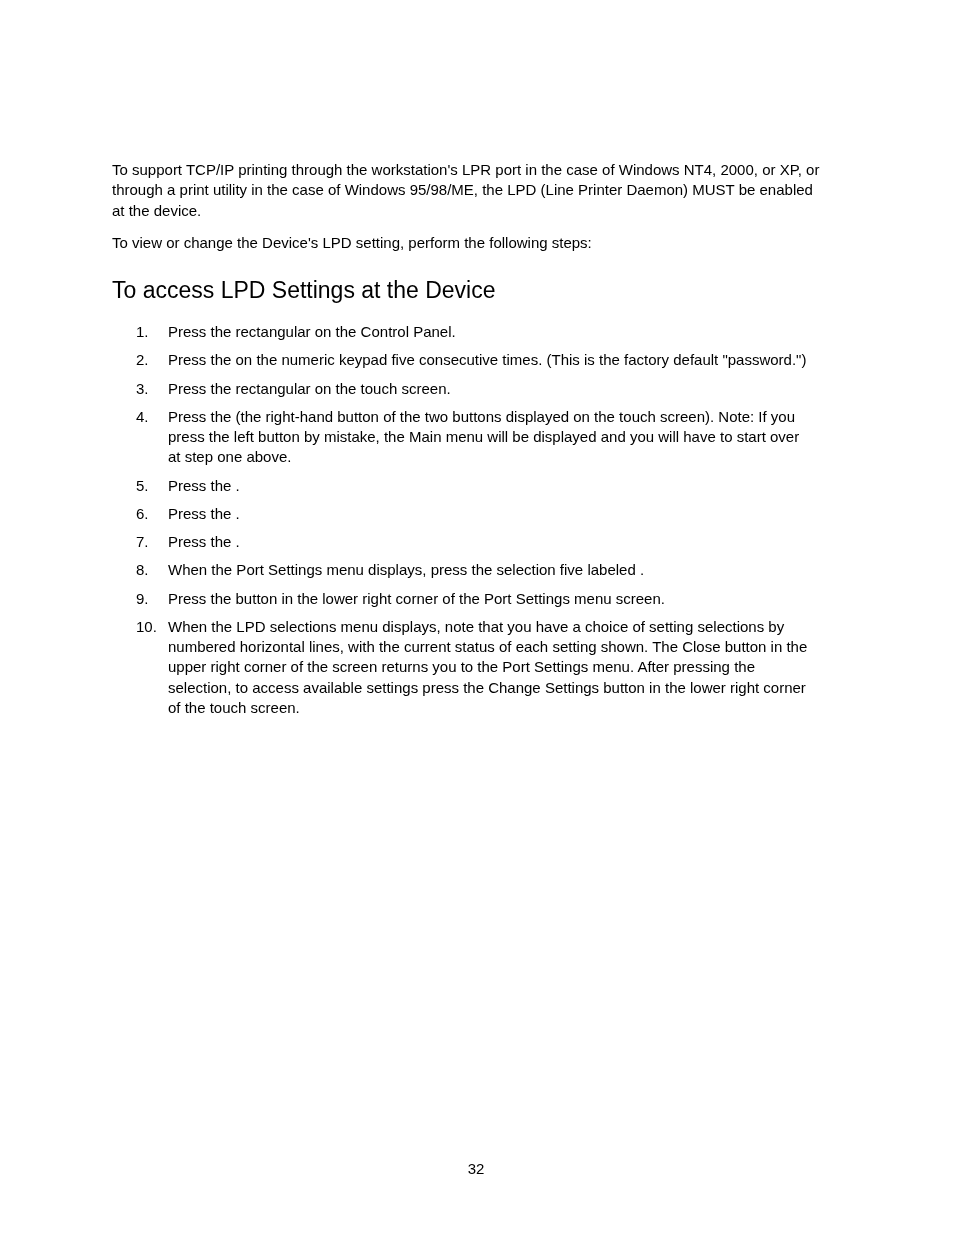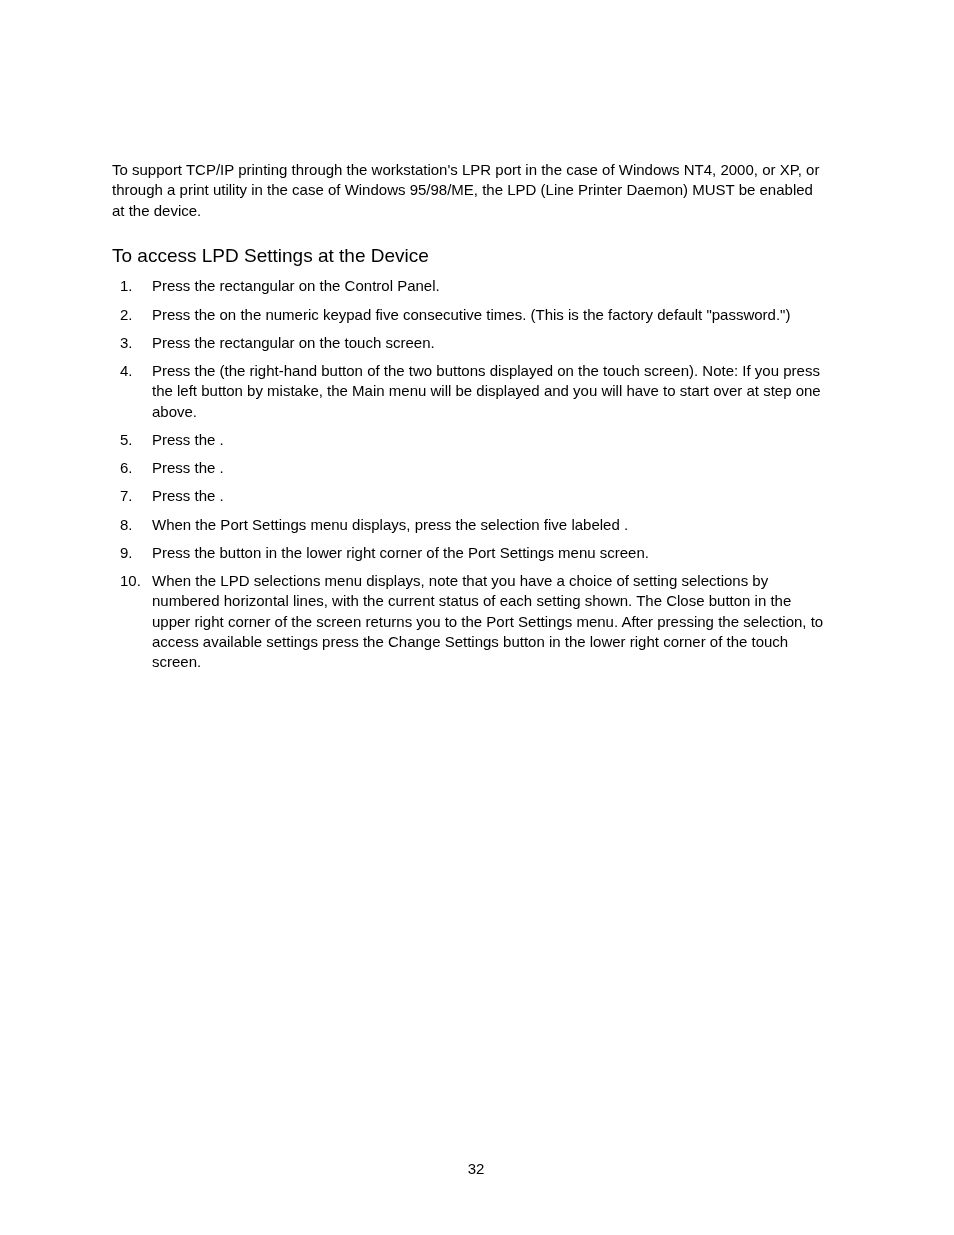--- a/index.html
+++ b/index.html
@@ -16,25 +16,25 @@
       width: 938px;
       min-height: 1235px;
       padding: 160px 110px 0 112px;
       position: relative;
     }
     .intro p {
       margin: 0 0 12px 0;
     }
     h2 {
       font-weight: 400;
-      font-size: 19px;
+      font-size: 23px;
       margin: 22px 0 8px 0;
     }
     ol {
-      margin: 0;
+      margin: 16px;
       padding-left: 0;
       list-style: none;
       counter-reset: item;
     }
     ol li {
       counter-increment: item;
       margin: 8px 0;
       padding-left: 40px;
       position: relative;
     }
@@ -53,20 +53,21 @@
       font-size: 15px;
     }
   </style>
 </head>
 <body>
 
 <div class="page">
 
   <div class="intro">
     <p>To support TCP/IP printing through the workstation's LPR port in the case of Windows NT4, 2000, or XP, or through a print utility in the case of Windows 95/98/ME, the LPD (Line Printer Daemon) MUST be enabled at the device.</p>
+    <p>To view or change the Device's LPD setting, perform the following steps:</p>
   </div>
 
   <h2>To access LPD Settings at the Device</h2>
 
   <ol>
     <li>Press the rectangular                                     on the Control Panel.</li>
     <li>Press the               on the numeric keypad five consecutive times.  (This is the factory default "password.")</li>
     <li>Press the rectangular                                  on the touch screen.</li>
     <li>Press the                                           (the right-hand button of the two buttons displayed on the touch screen).  Note:  If you press the left button by mistake, the Main menu will be displayed and you will have to start over at step one above.</li>
     <li>Press the                                            .</li>

